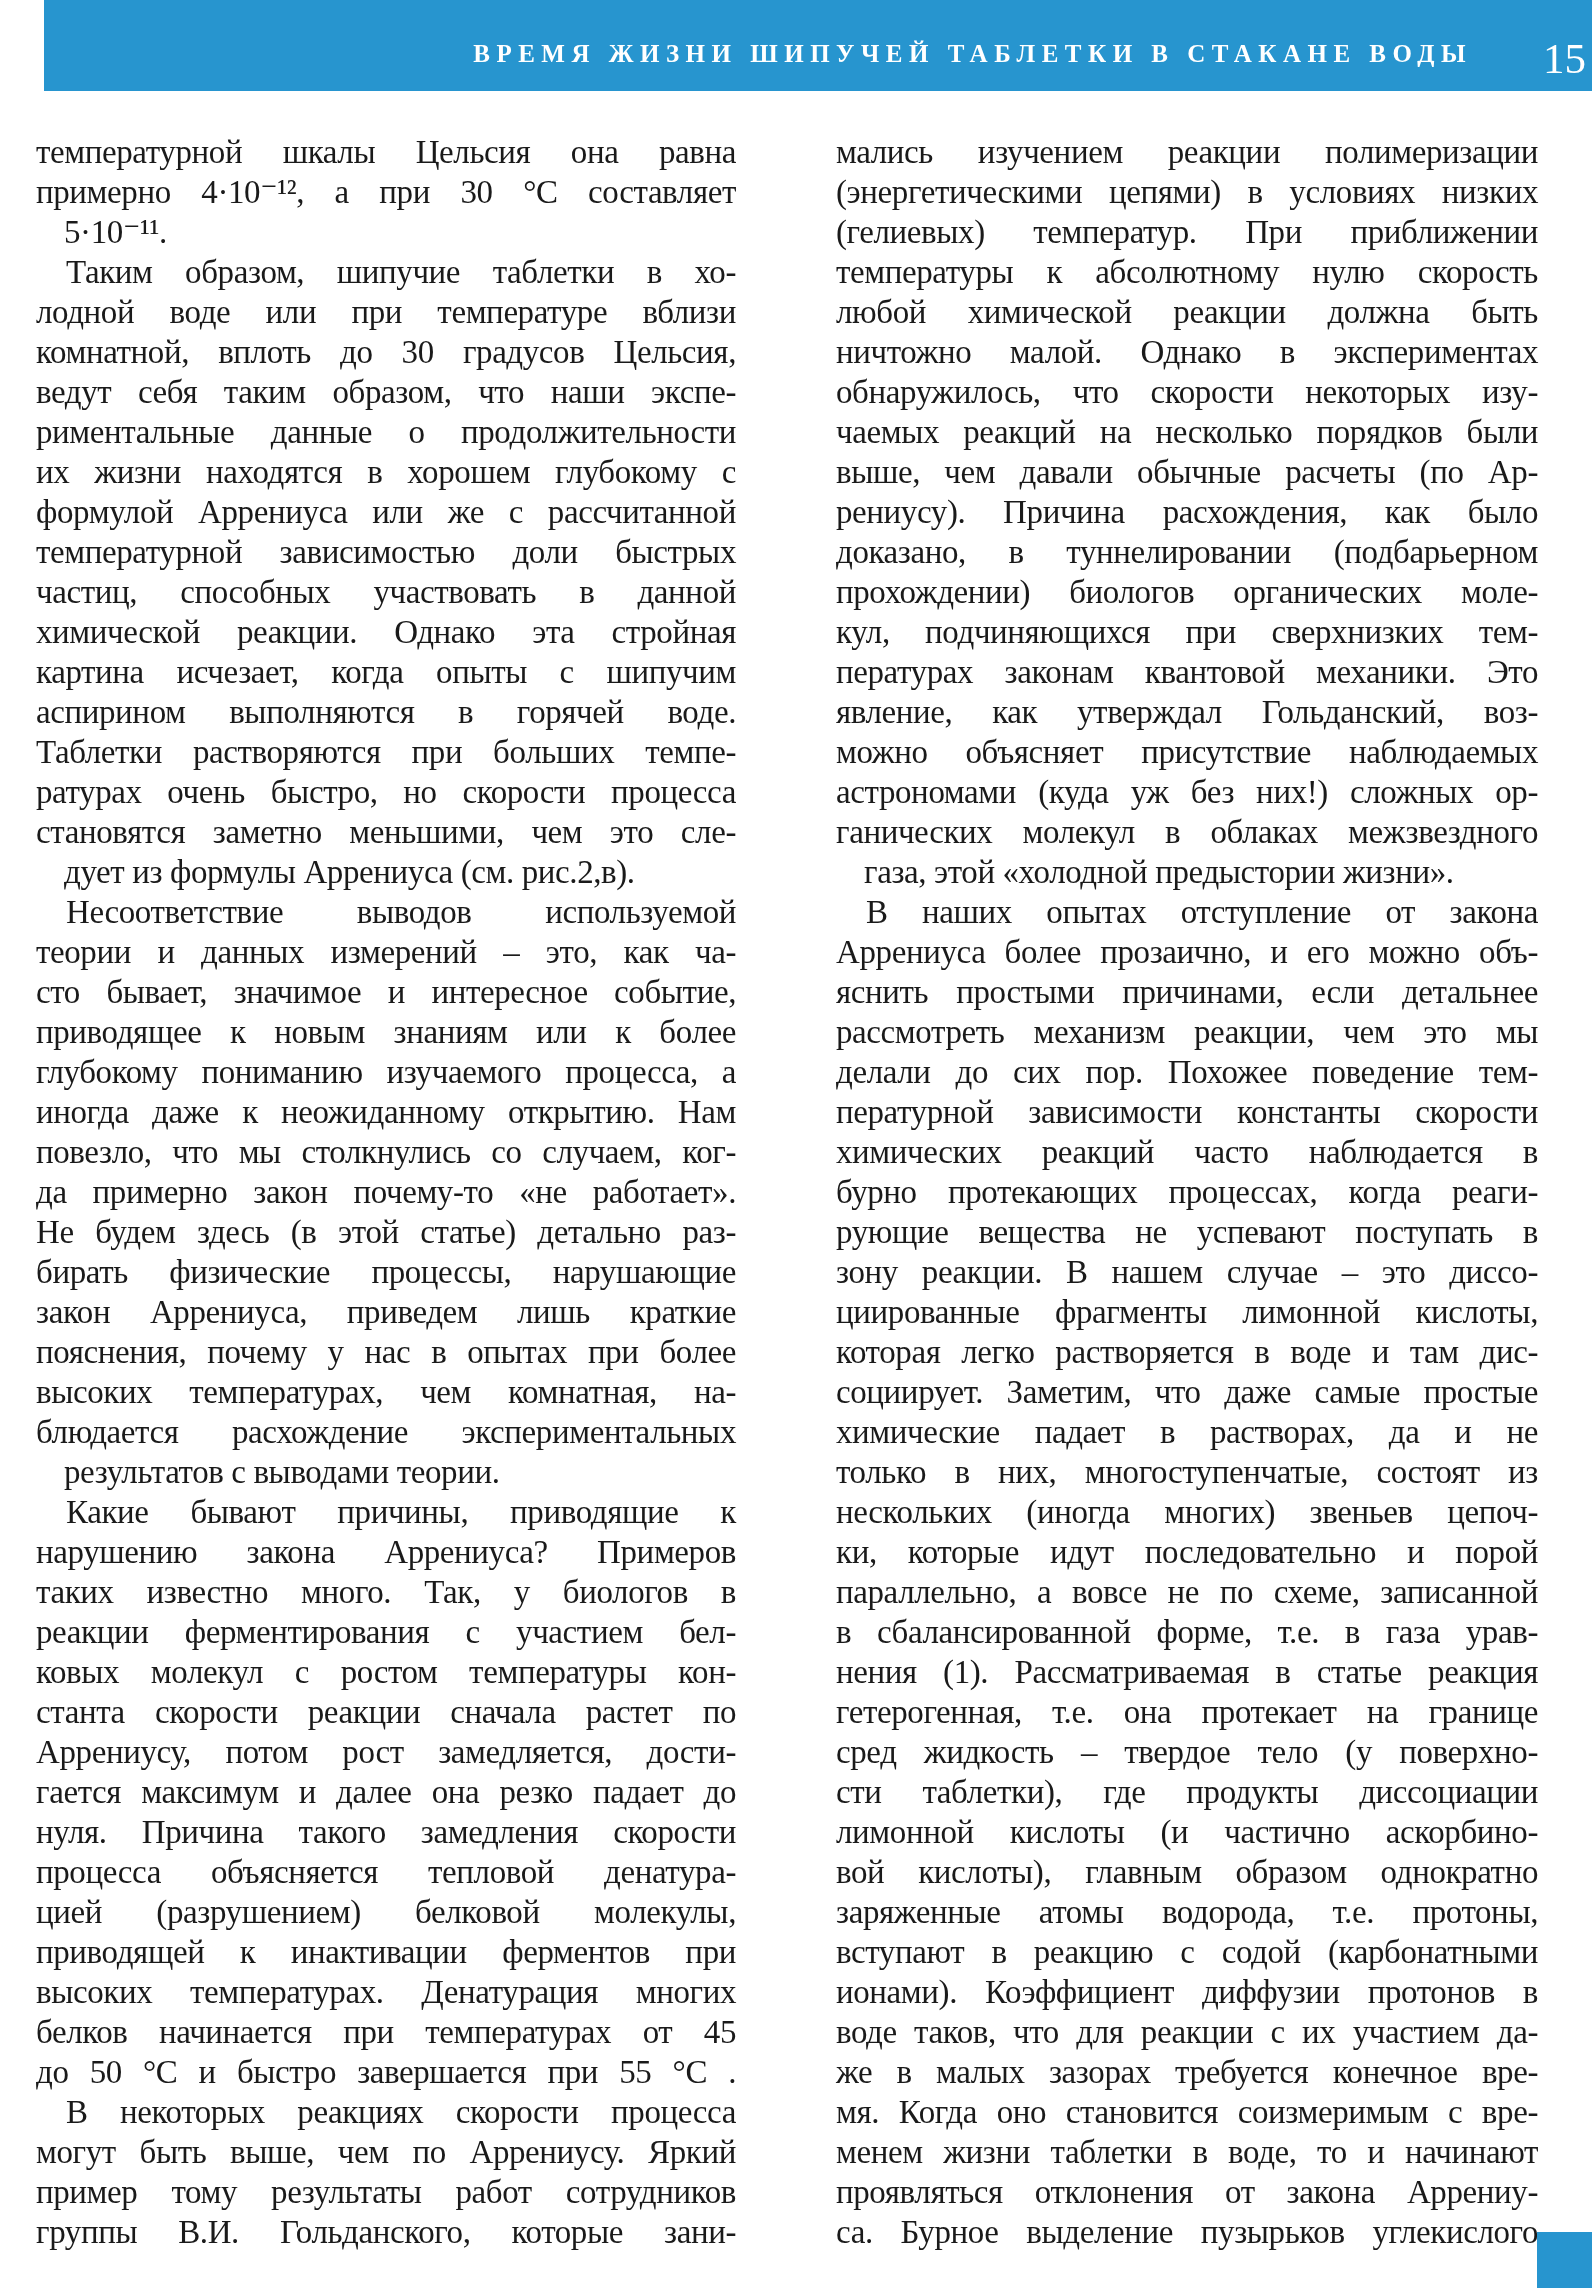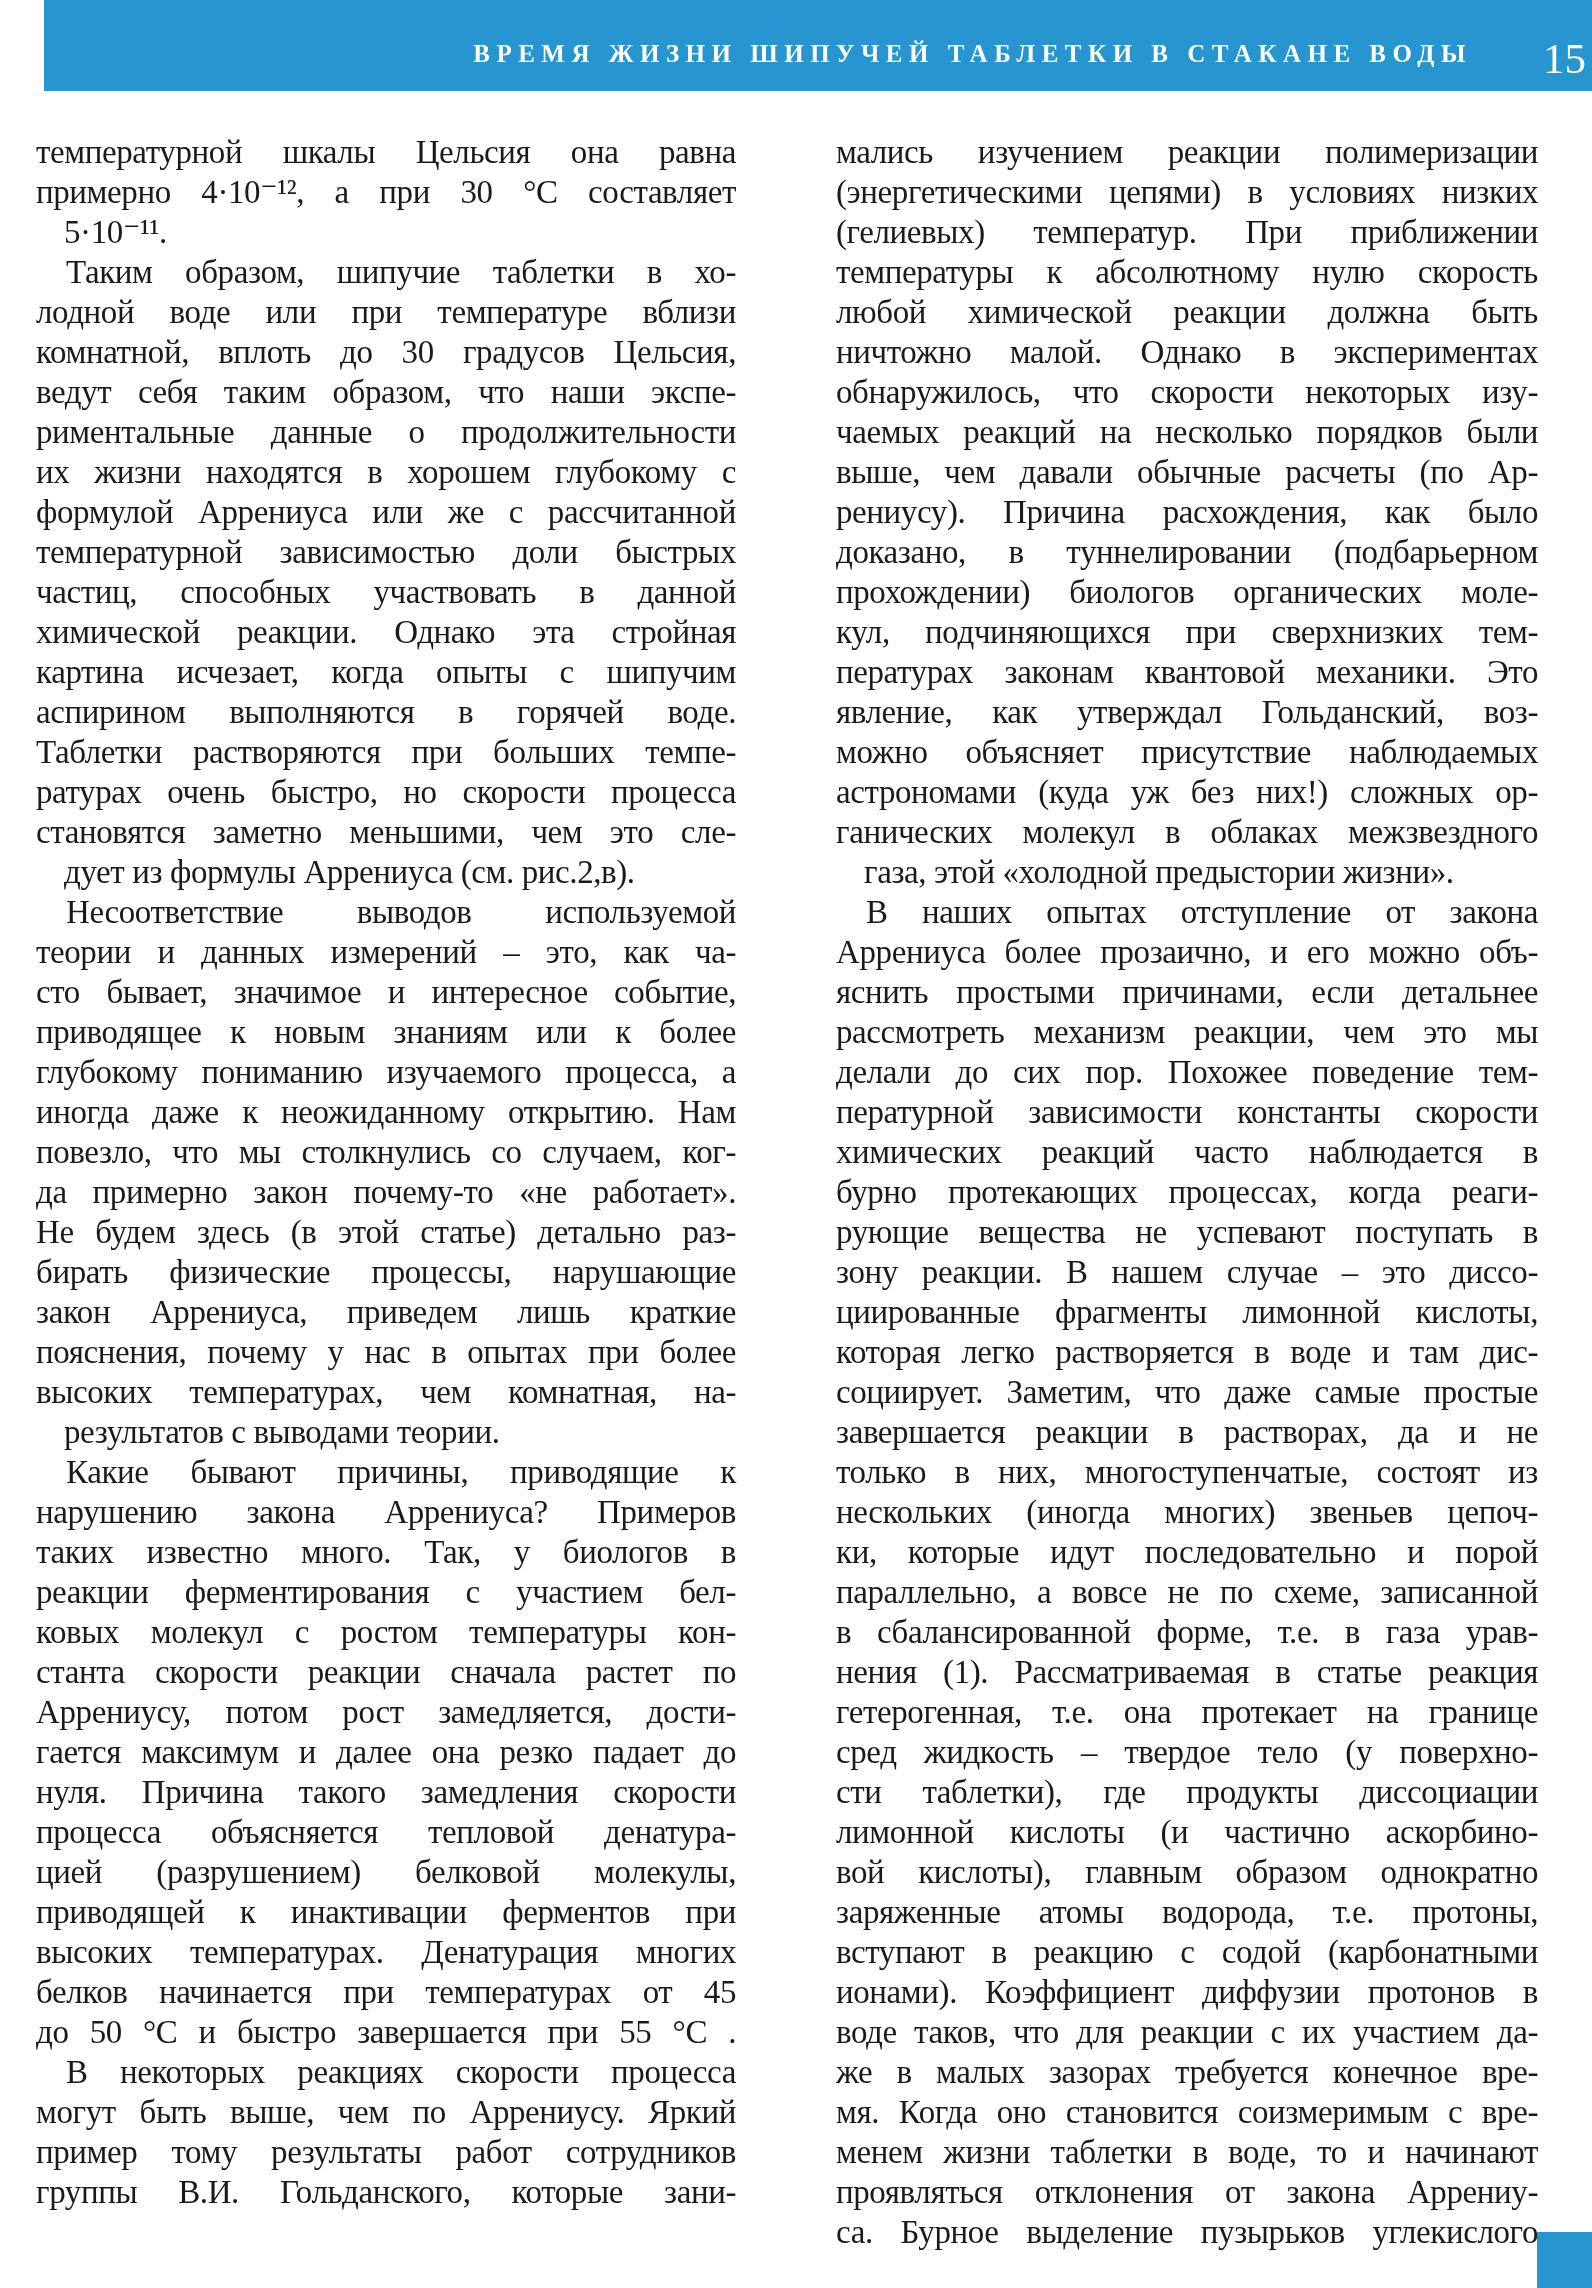--- a/index.html
+++ b/index.html
@@ -73,20 +73,21 @@
     <div class="line">приводящее к новым знаниям или к более</div>
     <div class="line">глубокому пониманию изучаемого процесса, а</div>
     <div class="line">иногда даже к неожиданному открытию. Нам</div>
     <div class="line">повезло, что мы столкнулись со случаем, ког-</div>
     <div class="line">да примерно закон почему-то «не работает».</div>
     <div class="line">Не будем здесь (в этой статье) детально раз-</div>
     <div class="line">бирать физические процессы, нарушающие</div>
     <div class="line">закон Аррениуса, приведем лишь краткие</div>
     <div class="line">пояснения, почему у нас в опытах при более</div>
     <div class="line">высоких температурах, чем комнатная, на-</div>
+    <div class="line">блюдается расхождение экспериментальных</div>
     <div class="line last">результатов с выводами теории.</div>
     <div class="line indent">Какие бывают причины, приводящие к</div>
     <div class="line">нарушению закона Аррениуса? Примеров</div>
     <div class="line">таких известно много. Так, у биологов в</div>
     <div class="line">реакции ферментирования с участием бел-</div>
     <div class="line">ковых молекул с ростом температуры кон-</div>
     <div class="line">станта скорости реакции сначала растет по</div>
     <div class="line">Аррениусу, потом рост замедляется, дости-</div>
     <div class="line">гается максимум и далее она резко падает до</div>
     <div class="line">нуля. Причина такого замедления скорости</div>
@@ -127,21 +128,21 @@
     <div class="line">рассмотреть механизм реакции, чем это мы</div>
     <div class="line">делали до сих пор. Похожее поведение тем-</div>
     <div class="line">пературной зависимости константы скорости</div>
     <div class="line">химических реакций часто наблюдается в</div>
     <div class="line">бурно протекающих процессах, когда реаги-</div>
     <div class="line">рующие вещества не успевают поступать в</div>
     <div class="line">зону реакции. В нашем случае – это диссо-</div>
     <div class="line">циированные фрагменты лимонной кислоты,</div>
     <div class="line">которая легко растворяется в воде и там дис-</div>
     <div class="line">социирует. Заметим, что даже самые простые</div>
-    <div class="line">завершается реакции в растворах, да и не</div>
+    <div class="line">химические падает в растворах, да и не</div>
     <div class="line">только в них, многоступенчатые, состоят из</div>
     <div class="line">нескольких (иногда многих) звеньев цепоч-</div>
     <div class="line">ки, которые идут последовательно и порой</div>
     <div class="line">параллельно, а вовсе не по схеме, записанной</div>
     <div class="line">в сбалансированной форме, т.е. в газа урав-</div>
     <div class="line">нения (1). Рассматриваемая в статье реакция</div>
     <div class="line">гетерогенная, т.е. она протекает на границе</div>
     <div class="line">сред жидкость – твердое тело (у поверхно-</div>
     <div class="line">сти таблетки), где продукты диссоциации</div>
     <div class="line">лимонной кислоты (и частично аскорбино-</div>

